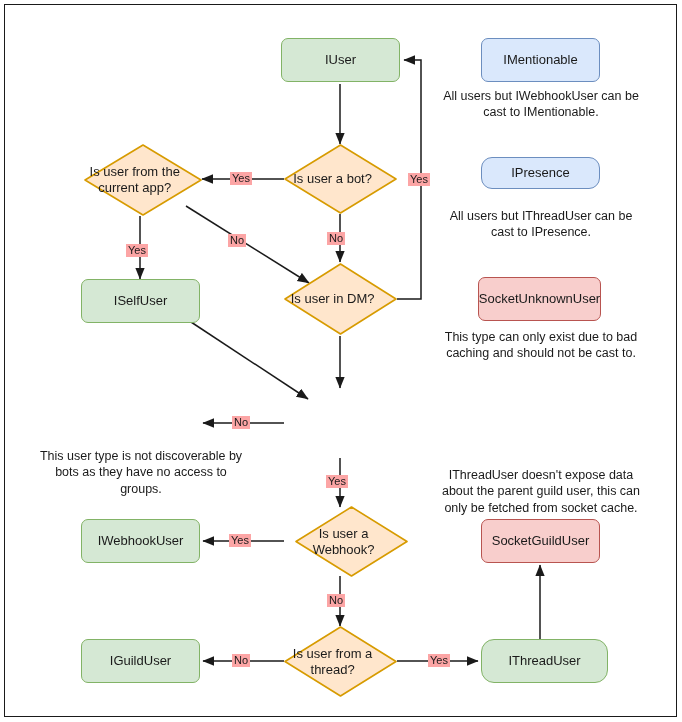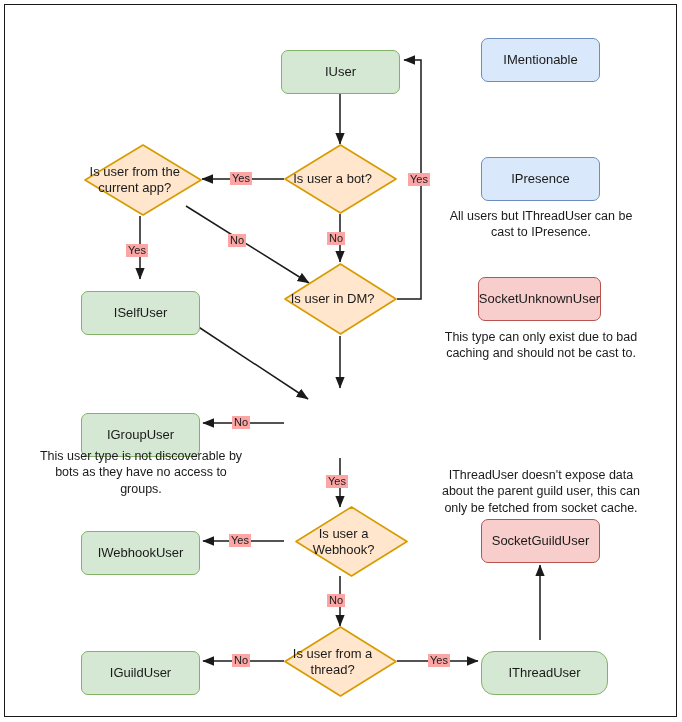--- a/index.html
+++ b/index.html
@@ -40,21 +40,21 @@
     align-items: center;
     justify-content: center;
     text-align: center;
     color: #1a1a1a;
     font-size: 13px;
     line-height: 1.22;
     border-radius: 7px;
     border-width: 1.4px;
     border-style: solid;
   }
-  .node.green  { background: #d5e8d4; border-color: #82b366; margin-top: 12px; }
+  .node.green  { background: #d5e8d4; border-color: #82b366; }
   .node.blue   { background: #dae8fc; border-color: #6c8ebf; }
   .node.red    { background: #f8cecc; border-color: #b85450; align-items: center; }
 
   .diamond {
     position: absolute;
     display: flex;
     align-items: center;
     justify-content: flex-start;
   }
   .diamond .dshape {
@@ -136,35 +136,32 @@
   </svg>
 
   <div class="node green" style="left:281px; top:38px; width:119px; height:44px;">
     <span>IUser</span>
   </div>
 
   <div class="node blue" style="left:481px; top:38px; width:119px; height:44px;">
     <span>IMentionable</span>
   </div>
 
-  <div class="node blue" style="left:481px; top:157px; width:119px; height:44px;">
+  <div class="node blue" style="left:481px; top:157px; width:119px; height:32px;border-radius:11px;">
     <span>IPresence</span>
   </div>
 
   <div class="node red" style="left:478px; top:277px; width:123px; height:44px;">
     <span>SocketUnknownUser</span>
   </div>
 
   <div class="node green" style="left:81px; top:279px; width:119px; height:44px;">
     <span>ISelfUser</span>
   </div>
 
-  <div class="node green" style="left:81px; top:401px; width:119px; height:44px;">
-    <span>IGroupUser</span>
-  </div>
 
   <div class="node green" style="left:81px; top:519px; width:119px; height:44px;">
     <span>IWebhookUser</span>
   </div>
 
   <div class="node green" style="left:81px; top:639px; width:119px; height:44px;">
     <span>IGuildUser</span>
   </div>
 
   <div class="node green" style="left:481px; top:639px; width:127px; height:44px;border-radius:13px;">
@@ -204,20 +201,23 @@
     <span class="dlabel">Is user a Webhook?</span>
   </div>
 
   <div class="diamond" style="left:284px; top:626px; width:113px; height:71px;">
     <svg class="dshape" viewBox="0 0 113 71" preserveAspectRatio="none">
       <path d="M56.5,1 L112,35.5 L56.5,70 L1,35.5 Z" fill="#ffe6cc" stroke="#d79b00" stroke-width="1.6" stroke-linejoin="round"></path>
     </svg>
     <span class="dlabel">Is user from a thread?</span>
   </div>
 
+  <div class="note" style="left:438px; top:88px; width:206px;">
+    <span>All users but IWebhookUser can be cast to IMentionable.</span>
+  </div>
 
   <div class="note" style="left:438px; top:208px; width:206px;">
     <span>All users but IThreadUser can be cast to IPresence.</span>
   </div>
 
   <div class="note" style="left:434px; top:329px; width:214px;">
     <span>This type can only exist due to bad caching and should not be cast to.</span>
   </div>
 
   <div class="note" style="left:34px; top:448px; width:214px;">

